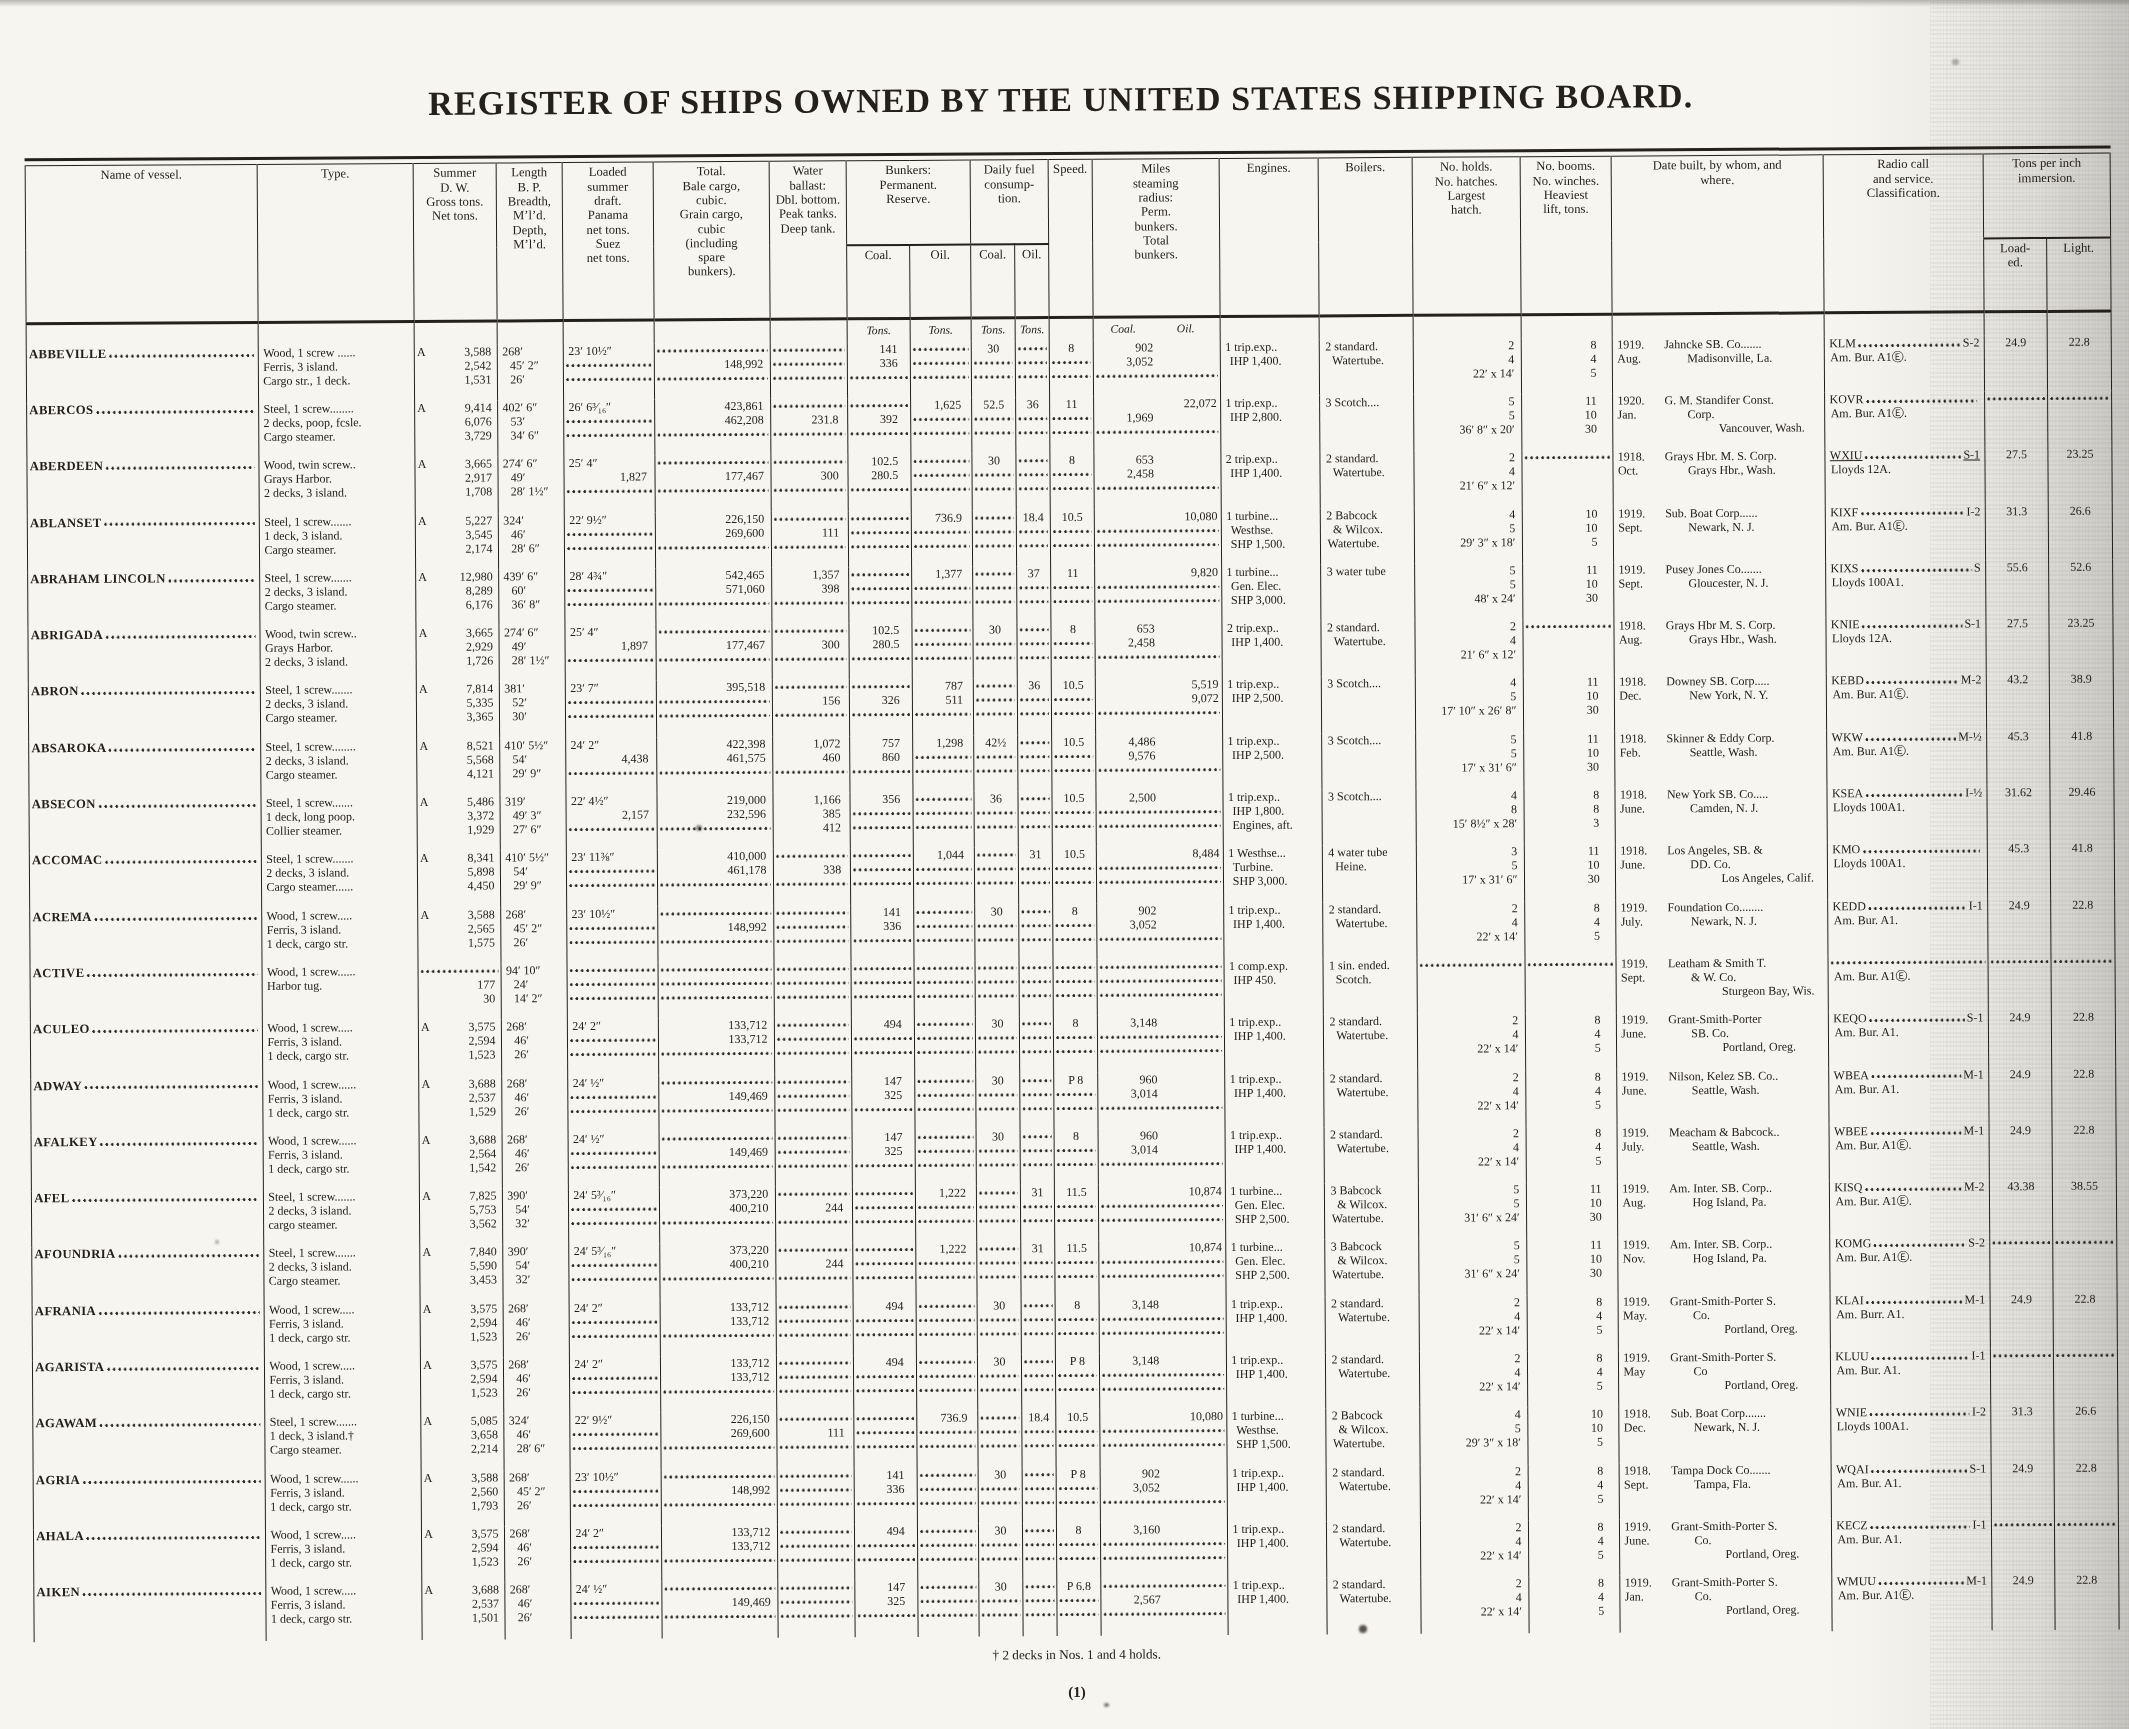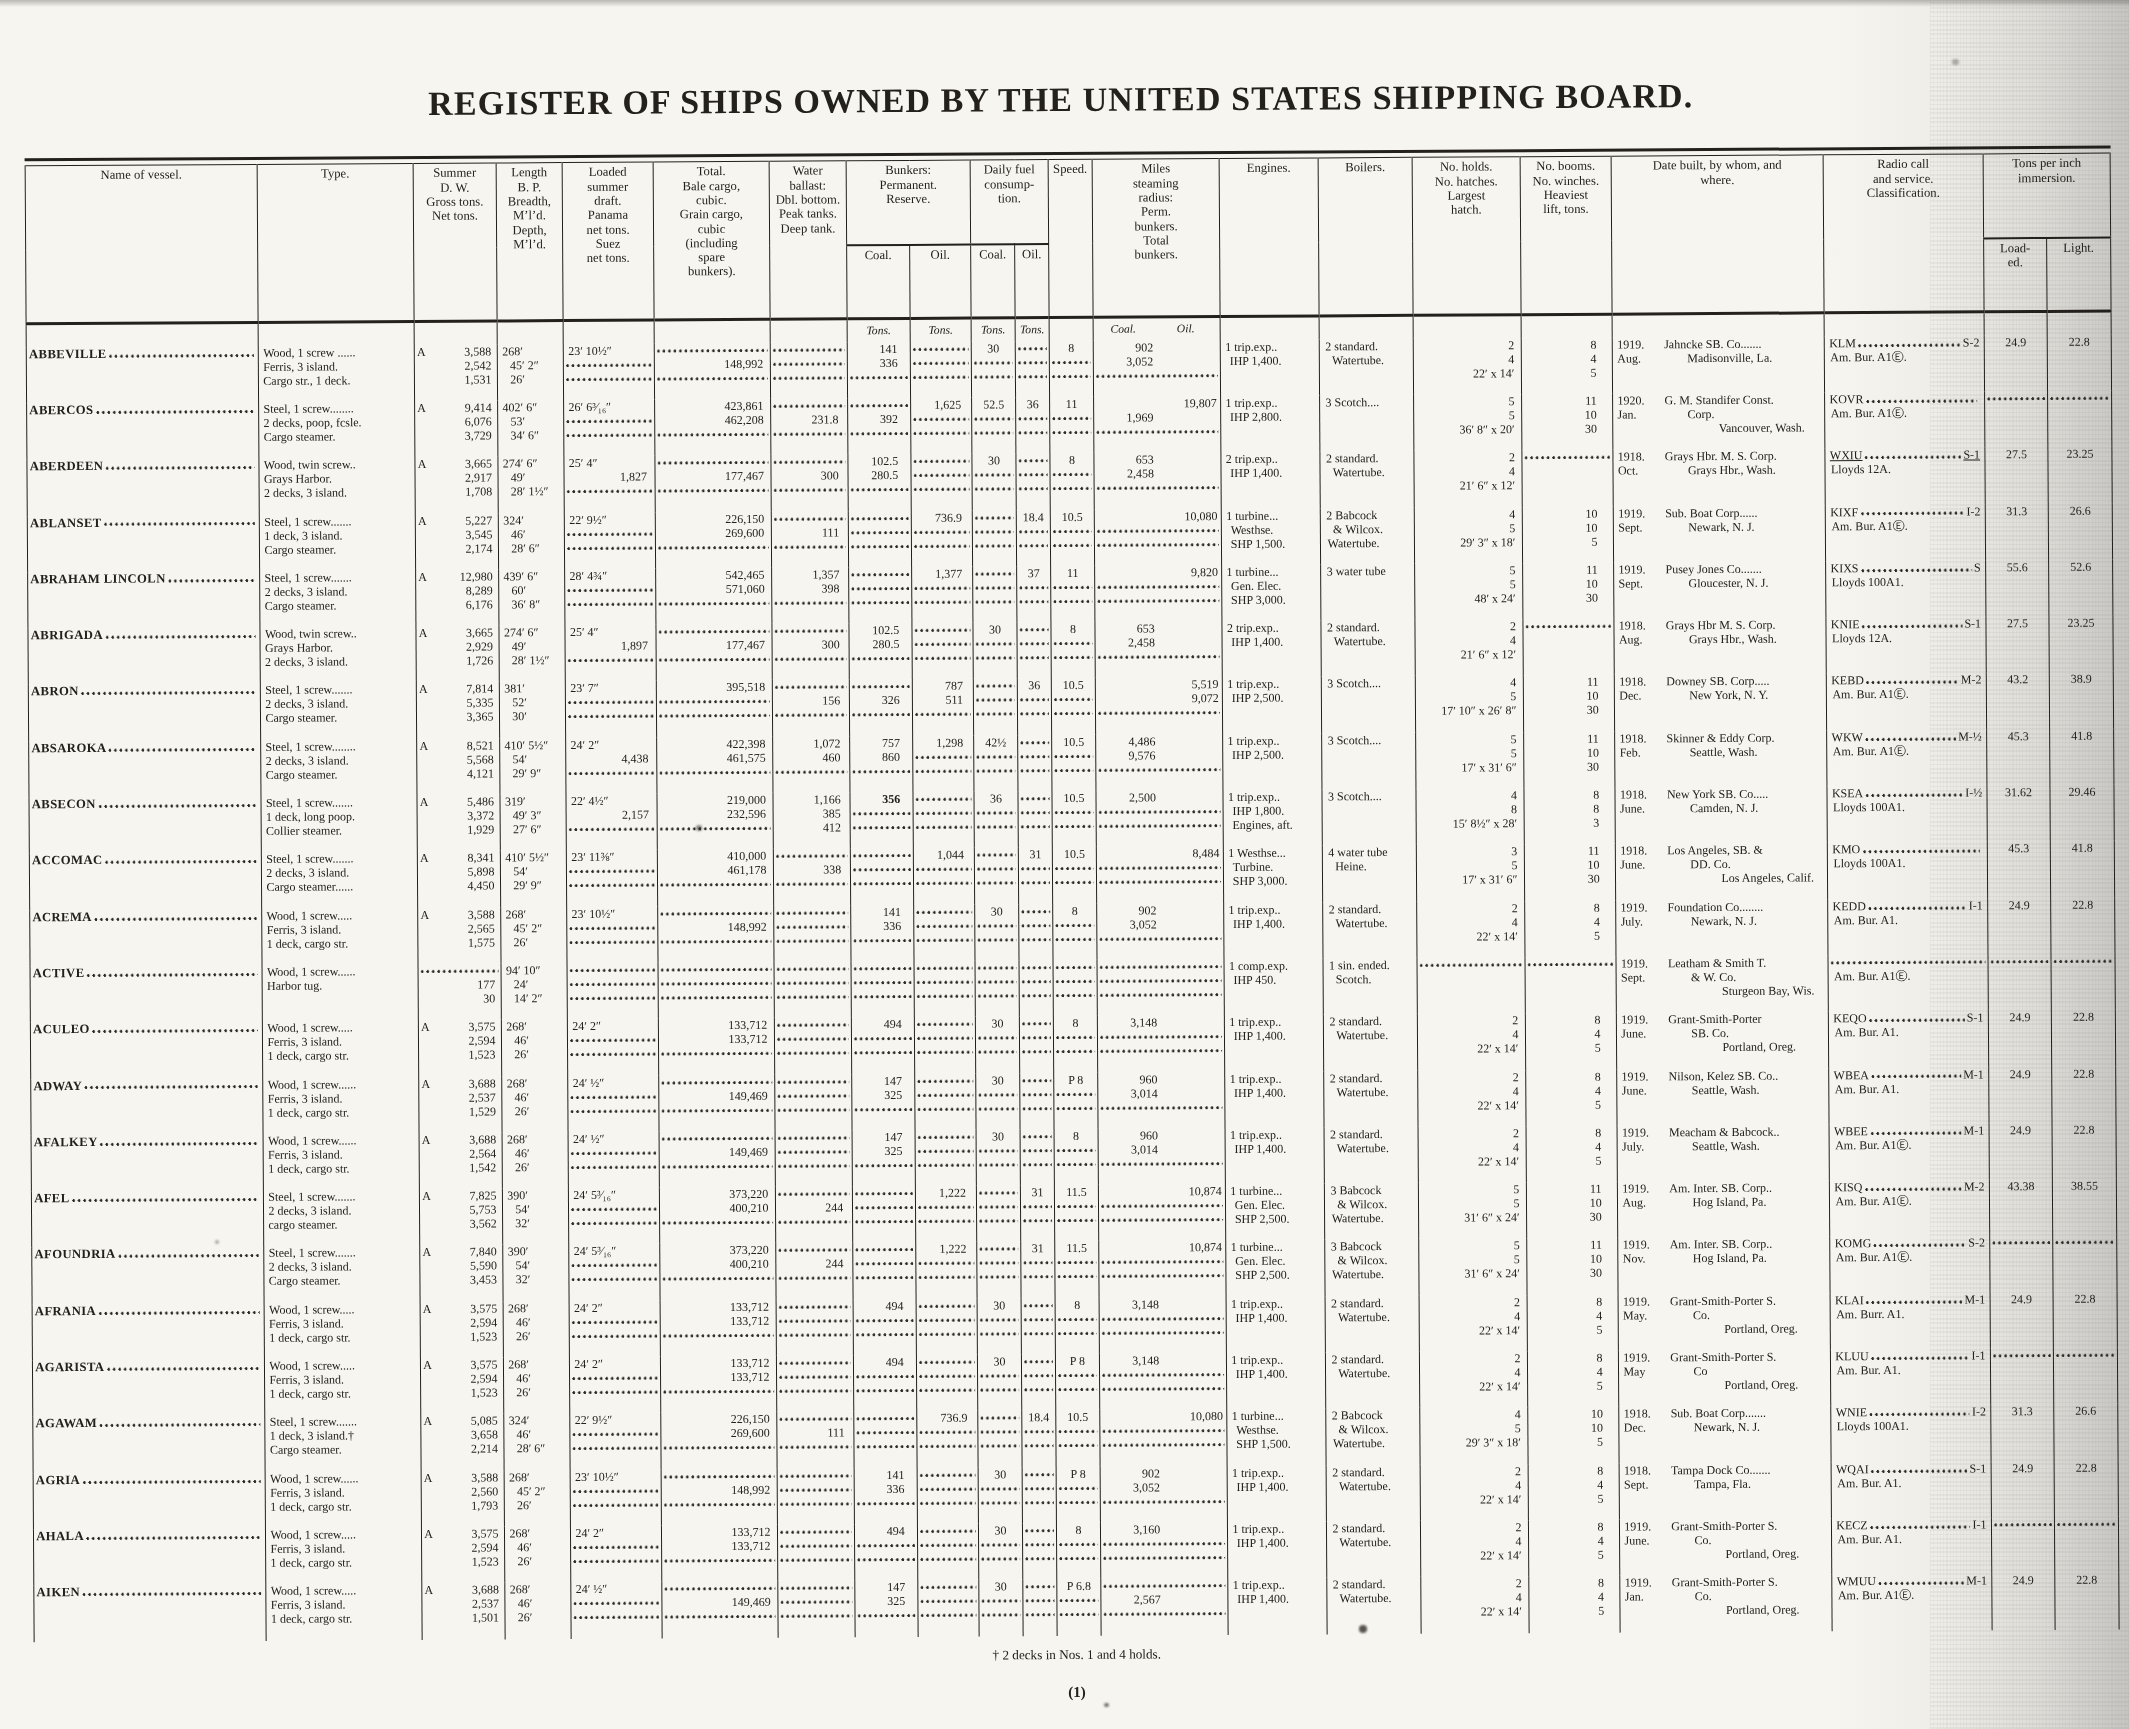--- a/index.html
+++ b/index.html
@@ -499,21 +499,21 @@
                 <div class="cell">
                   <div class="l tc" style="padding-left: 0px;">11</div>
                   <div class="l dot"></div>
                   <div class="l dot"></div>
                 </div>
               </td>
               <td>
                 <div class="cell">
                   <div class="l fx">
                     <span class="mc"></span>
-                    <span class="mo">19,807</span>
+                    <span class="mo">22,072</span>
                   </div>
                   <div class="l fx">
                     <span class="mc">1,969</span>
                     <span class="mo"></span>
                   </div>
                   <div class="l dot"></div>
                 </div>
               </td>
               <td>
                 <div class="cell">
@@ -1649,21 +1649,21 @@
               </td>
               <td>
                 <div class="cell">
                   <div class="l tr" style="padding-right: 6.6px;">1,166</div>
                   <div class="l tr" style="padding-right: 6.6px;">385</div>
                   <div class="l tr" style="padding-right: 6.6px;">412</div>
                 </div>
               </td>
               <td>
                 <div class="cell">
-                  <div class="l tr" style="padding-right: 10px; font-weight: bold;">356</div>
+                  <div class="l tr" style="padding-right: 10px;">356</div>
                   <div class="l dot"></div>
                   <div class="l dot"></div>
                 </div>
               </td>
               <td>
                 <div class="cell">
                   <div class="l dot"></div>
                   <div class="l dot"></div>
                   <div class="l dot"></div>
                 </div>

